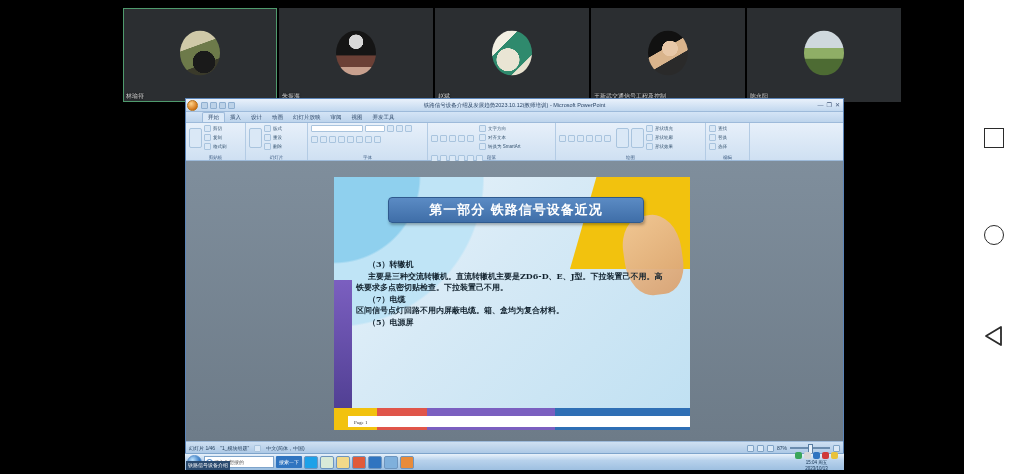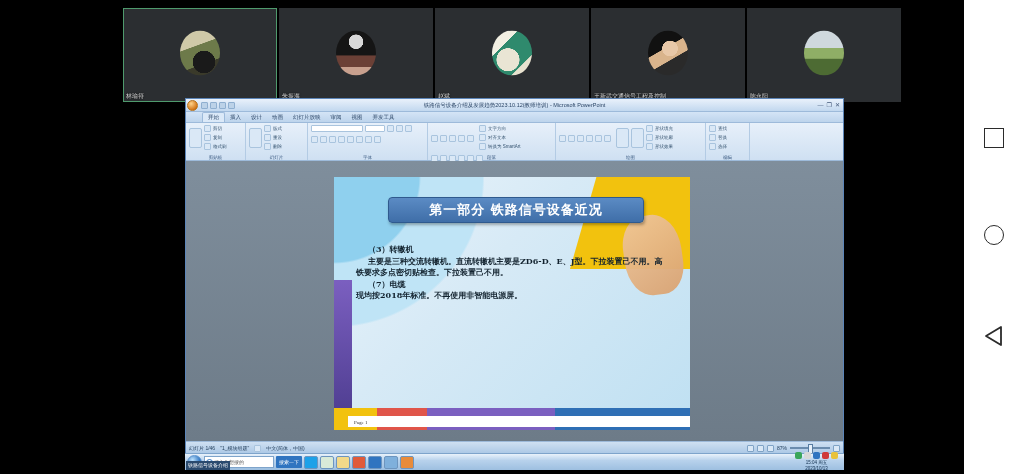--- a/index.html
+++ b/index.html
@@ -96,21 +96,21 @@
              display:flex; align-items:center; justify-content:center;
              color:#fff; font-size:13px; font-weight:bold; letter-spacing:1px;
              font-family:"DejaVu Sans",sans-serif;
              box-shadow:1px 2px 3px rgba(0,0,0,.3); }
   .s-subtitle { position:absolute; left:66px; top:56px; width:202px; height:16px;
                 background:linear-gradient(180deg,#bfe08a,#8fc04f);
                 border:1px solid #7aa93f; border-radius:7px;
                 display:flex; align-items:center; justify-content:center;
                 color:#1f2d0f; font-size:7px; font-weight:bold;
                 font-family:"DejaVu Sans",sans-serif; }
-  .s-body { position:absolute; left:22px; top:67px; width:310px;
+  .s-body { position:absolute; left:22px; top:82px; width:310px;
             color:#12222e; font-size:8px; line-height:11.6px;
             font-family:"DejaVu Serif","Liberation Serif",serif; font-weight:bold; }
   .s-body .ind { text-indent:12px; }
 
   .ppt-status { height:13px; background:linear-gradient(180deg,#cfe0f2,#aac7e5);
                 border-top:1px solid #9dbada; display:flex; align-items:center;
                 padding:0 3px; gap:5px; }
   .ppt-status .st { font-size:5px; color:#1f3a57; white-space:nowrap; }
   .ppt-status .right { margin-left:auto; display:flex; align-items:center; gap:3px; }
   .viewbtn { width:7px; height:7px; background:#dae8f6; border:1px solid #7fa3c6; border-radius:1px; }
@@ -367,21 +367,22 @@
         <div class="s-yellow"></div>
         <div class="s-hand"></div>
         <div class="s-purple-l"></div>
 
         <div class="s-title">第一部分  铁路信号设备近况</div>
 
         <div class="s-body">
           <div class="ind">（3）转辙机</div>
           <div class="ind">主要是三种交流转辙机。直流转辙机主要是ZD6-D、E、J型。下拉装置己不用。高铁要求多点密切贴检查。下拉装置己不用。</div>
           <div class="ind">（7）电缆</div>
-          <div>现均按2018年标准。不再使用非智能电源屏。</div>
+          <div>区间信号点灯回路不用内屏蔽电缆。箱、盒均为复合材料。</div>
+          <div class="ind">（5）电源屏</div>
         </div>
 
         <div class="s-bar-bottom"></div>
         <div class="s-white-strip"></div>
         <div class="page-num">Page  1</div>
       </div>
     </div>
 
     <div class="ppt-status">
       <span class="st">幻灯片 1/46</span>

